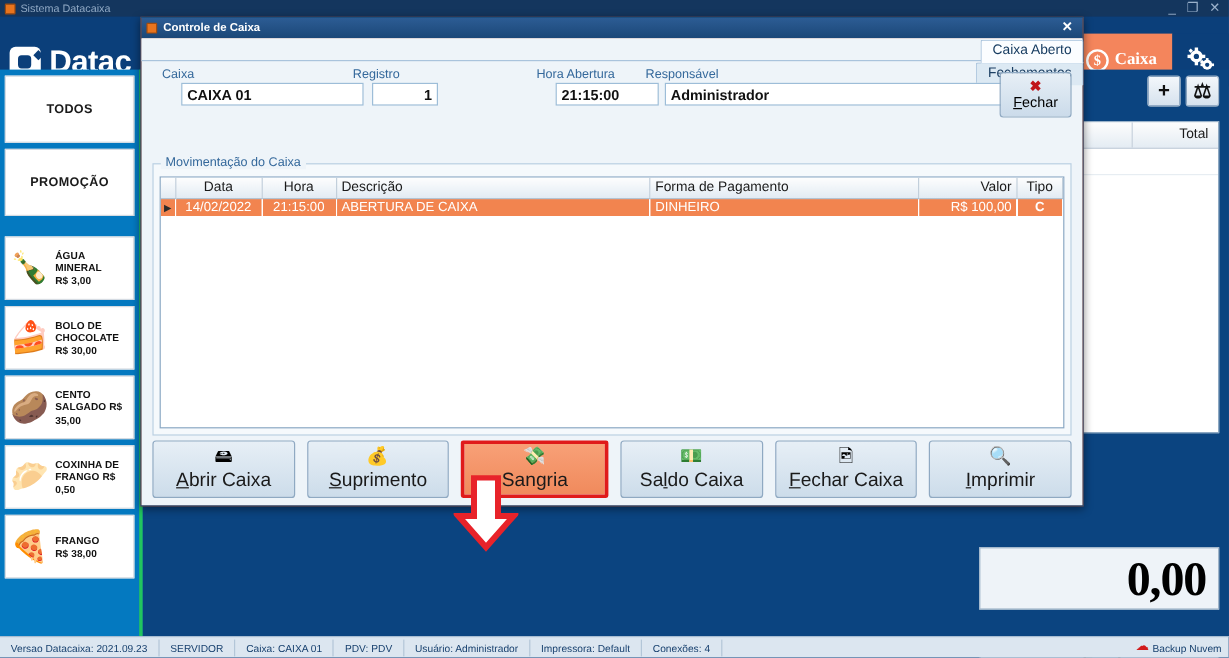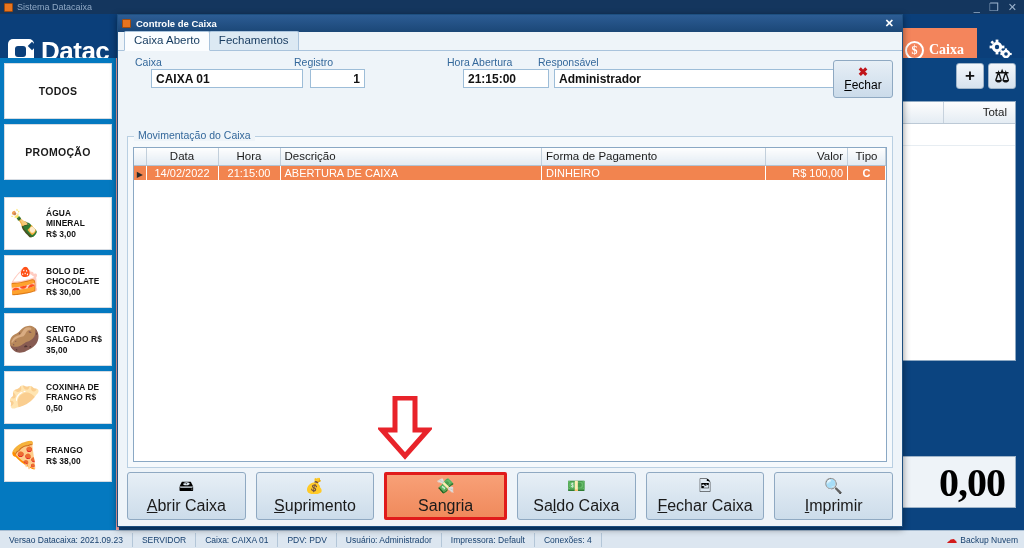--- a/index.html
+++ b/index.html
@@ -62,21 +62,21 @@
   }
   .gear-btn {
     position:absolute; right:0px; top:14px; width:47px; height:44px;
     background:#0b3f7a; color:#fff;
     display:flex; align-items:center; justify-content:center;
   }
 
   
   .sidebar {
     position:absolute; left:0; top:58px; width:119px; bottom:18px;
-    background:#0479c0; border-right:3px solid #fca5a5;
+    background:#0479c0; border-right:3px solid #22c55e;
     overflow:hidden;
   }
   .cat-btn {
     margin:5px 4px; height:56px; background:#fff; border:1px solid #d5dbe2;
     display:flex; align-items:center; justify-content:center;
     font-size:10.5px; font-weight:bold; color:#1a1a1a; letter-spacing:0.3px;
   }
   .cat-sep { height:7px; }
   .prod {
     margin:5px 4px; height:53px; background:#fff; border:1px solid #d5dbe2;
@@ -132,41 +132,41 @@
   .st-cell { padding:0 9px; height:14px; line-height:14px;
              border-right:1px solid #b3c6d8; white-space:nowrap; }
   .st-cell.first { border-left:none; }
   .st-spacer { flex:1; }
   .st-cloud { display:flex; align-items:center; gap:3px; padding-right:6px;
               color:#17406e; font-size:8.5px; }
   .cloud-ico { color:#d21b1b; font-size:11px; line-height:9px; }
 
   
   #dialog {
-    position:absolute; left:117px; top:14px; width:786px; height:513px;
+    position:absolute; left:117px; top:14px; width:786px; height:408px;
     background:#c2410c;
     border:1px solid #1d4f80;
     box-shadow:0 2px 7px rgba(0,0,0,.45);
   }
   .dlg-title {
     height:17px; background:linear-gradient(#2c5c94,#1b4777);
     display:flex; align-items:center; gap:5px; padding:0 4px;
     color:#fff; font-size:9.5px; font-weight:bold;
   }
   .dlg-ico { width:9px; height:9px; background:#e8741e; border:1px solid #a24c0f;
              border-radius:1px; flex:none; }
   .dlg-close { margin-left:auto; color:#fff; font-size:11px; font-weight:bold;
                padding:0 4px; line-height:11px; }
 
   .dlg-body { position:absolute; left:0; top:17px; right:0; bottom:0;
               background:#eef4f9; padding:0; }
 
   .tabstrip { height:19px; display:flex; align-items:flex-end;
               padding-left:6px; border-bottom:1px solid #a9c3dc;
-              background:#eef4f9; }
+              background:#eef4f9;flex-direction:column; }
   .tab {
     padding:2px 9px 3px 9px; font-size:11.5px; color:#1c3f63;
     border:1px solid #a9c3dc; border-bottom:none;
     background:#dce9f3; border-radius:2px 2px 0 0; margin-right:-1px;
     line-height:13px;
   }
   .tab.active { background:#fbfdff; color:#13395e; position:relative; top:1px;
                 border-bottom:1px solid #fbfdff; }
 
   .form-area { position:relative; height:46px; margin:5px 9px 0 9px; }

